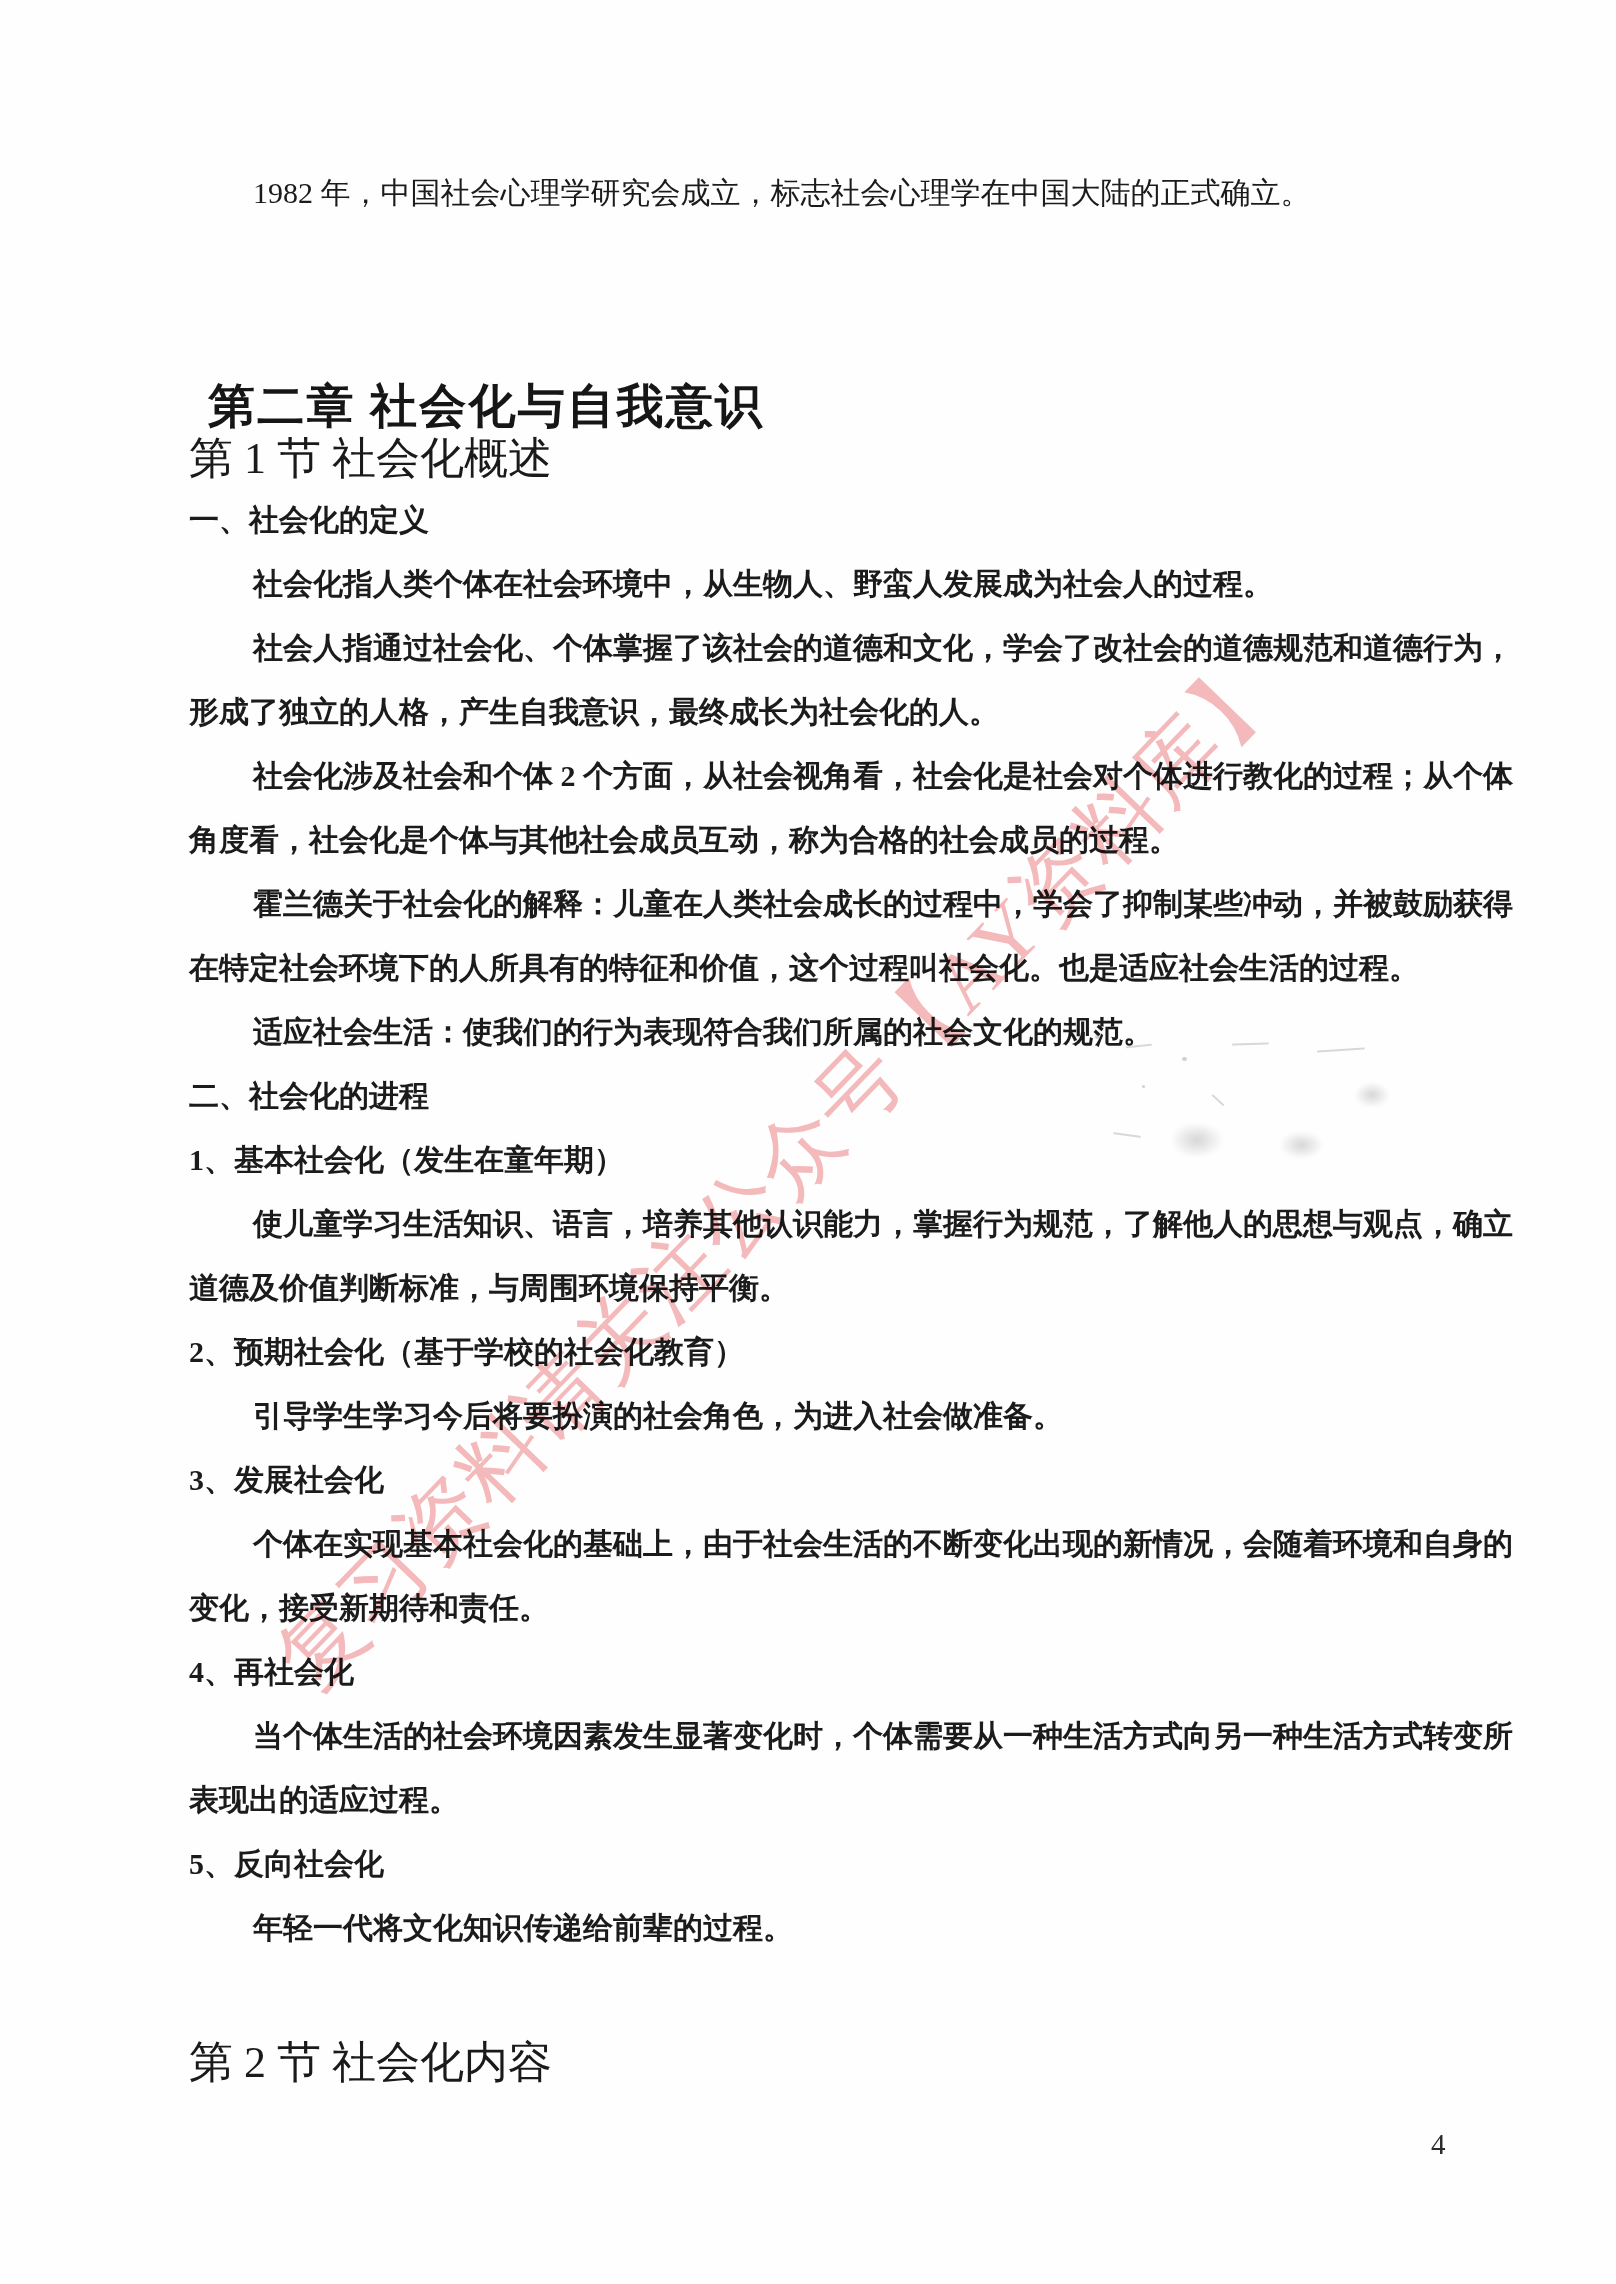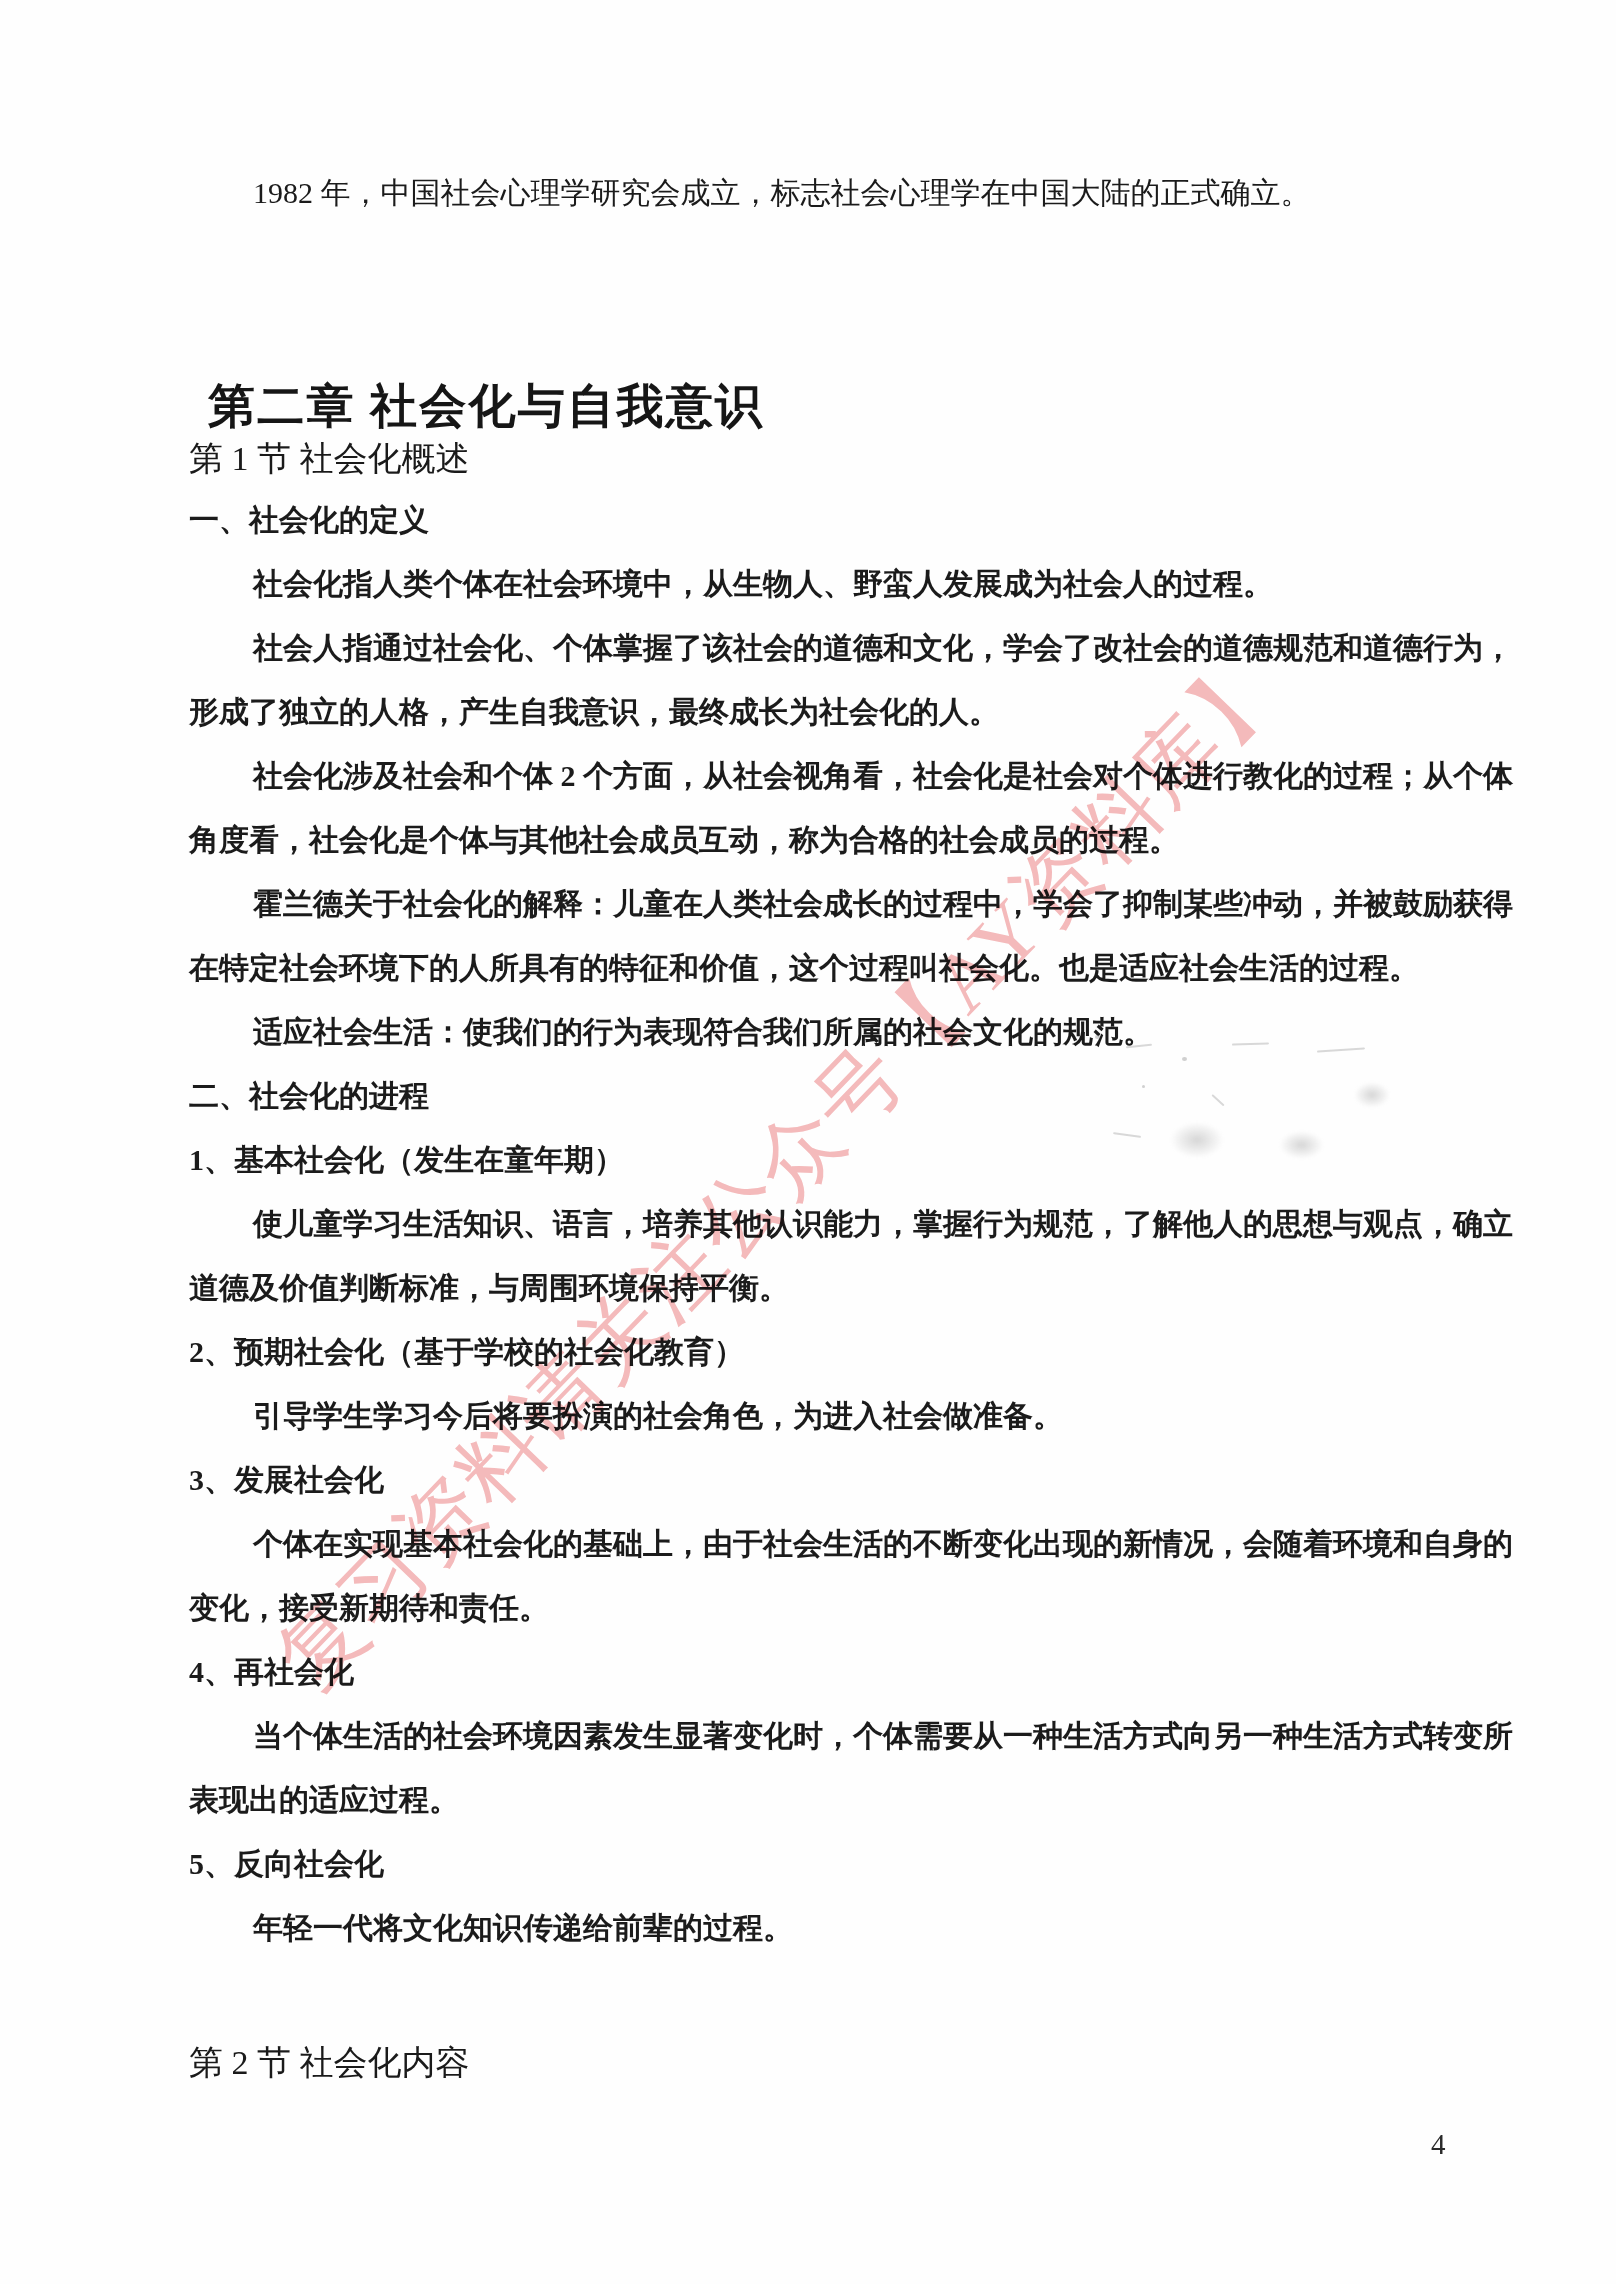--- a/index.html
+++ b/index.html
@@ -17,21 +17,21 @@
     font-size:30px;line-height:64px;white-space:nowrap;
     text-indent:64px;
   }
   .chapter-title{
     position:absolute;left:192px;top:348px;
     font-size:47px;line-height:54px;font-weight:bold;
     letter-spacing:2.3px;white-space:nowrap;color:#161616;margin-left:16px;
   }
   .section-title{
     position:absolute;left:189px;
-    font-size:34px;line-height:45px;white-space:nowrap;color:#1a1a1a;
+    font-size:44px;line-height:45px;white-space:nowrap;color:#1a1a1a;
   }
   .section-1{top:436px;}
   .section-2{top:2040px;}
   .body-block{
     position:absolute;left:189px;top:488px;width:1272px;
   }
   .line{
     font-size:30px;line-height:64px;white-space:nowrap;font-weight:bold;
   }
   .line.indent{text-indent:64px;}

